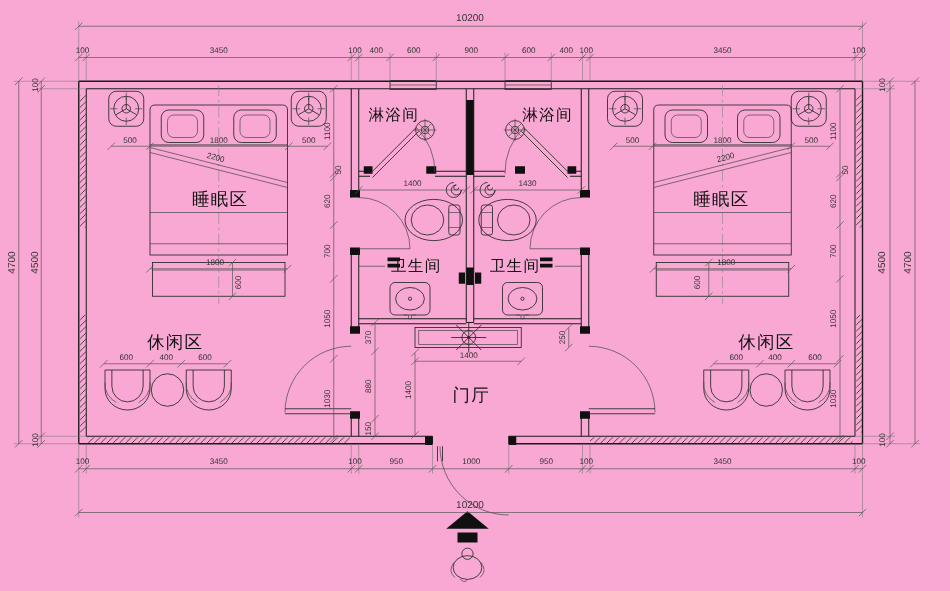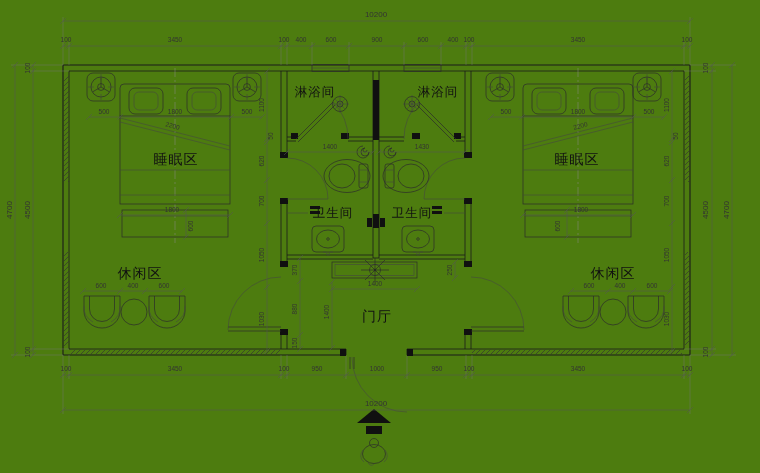--- a/index.html
+++ b/index.html
@@ -1,16 +1,16 @@
 <!DOCTYPE html>
 <html><head>
 <meta charset="utf-8">
 <style>
   html,body{margin:0;padding:0;background:#fff;}
-  #stage{position:relative;width:760px;height:473px;background:#4d7c0f;overflow:hidden;
+  #stage{position:relative;width:760px;height:473px;background:#f9a8d4;overflow:hidden;
          font-family:"Liberation Sans",sans-serif;}
   svg{display:block}
   .wl{stroke:#1a1a1a;stroke-width:1.1;fill:none}
   .wl2{stroke:#1a1a1a;stroke-width:.8;fill:none}
   .tn{stroke:#2b2b2b;stroke-width:.7;fill:none}
   .tn2{stroke:#444;stroke-width:.55;fill:none}
   .dl{stroke:#555;stroke-width:.55;fill:none}
   .ext{stroke:#777;stroke-width:.45;fill:none}
   .cl{stroke:#888;stroke-width:.5;stroke-dasharray:9 3 2 3;fill:none}
   .blk{fill:#101010;stroke:none}

